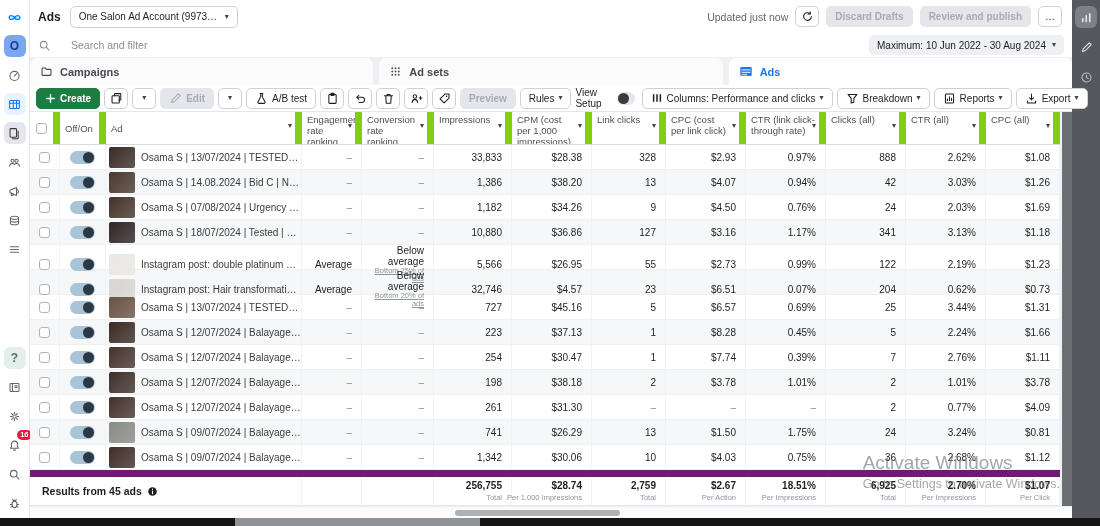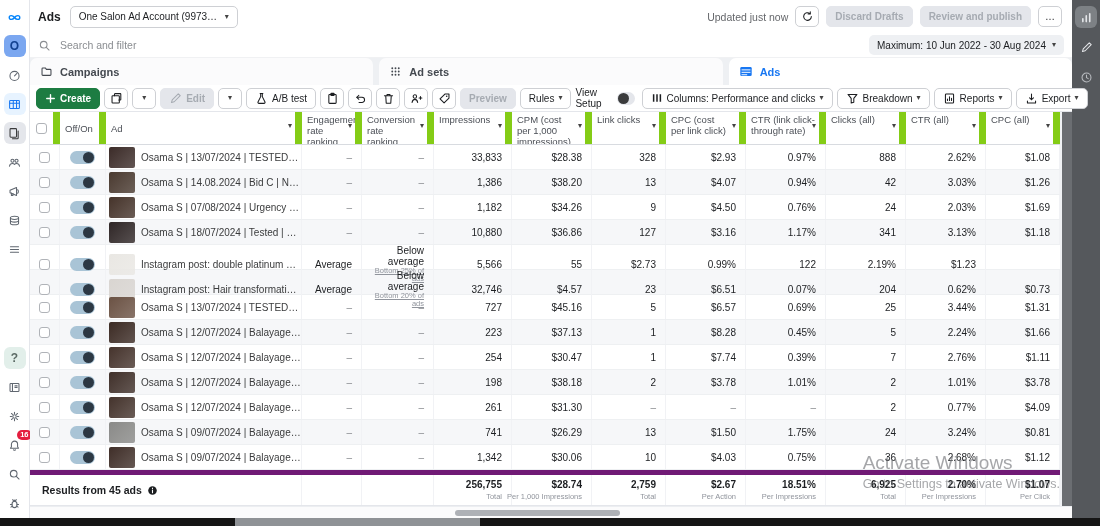--- a/index.html
+++ b/index.html
@@ -24,21 +24,21 @@
   .account-pill .nm{white-space:nowrap;overflow:hidden;text-overflow:ellipsis;max-width:140px;}
   .caret{font-size:8px;color:#444;line-height:1;}
   .top-right{margin-left:auto;display:flex;align-items:center;gap:7px;}
   .updated{font-size:10.5px;color:#65676b;white-space:nowrap;}
   .btn{height:21px;border:1px solid #ced0d4;border-radius:5px;background:#fff;font-size:10px;display:inline-flex;align-items:center;gap:4px;padding:0 8px;color:#1c1e21;white-space:nowrap;cursor:pointer;font-family:inherit;}
   .btn.icononly{width:24px;padding:0;justify-content:center;}
   .btn.primary{background:#1d7c42;border-color:#1d7c42;color:#fff;font-weight:bold;}
   .btn.disabled{background:#e4e6eb;border-color:#e4e6eb;color:#a6abb2;font-weight:bold;cursor:default;}
   
   .searchrow{height:25px;background:#fff;display:flex;align-items:center;padding:0 8px;gap:8px;flex:none;border-bottom:1px solid #f0f1f3;}
-  .search-wrap{flex:1;display:flex;align-items:center;gap:7px;color:#8a8d91;}
+  .search-wrap{flex:1;display:flex;align-items:center;gap:18px;color:#8a8d91;}
   .search-wrap input{border:0;outline:0;font-size:10.5px;flex:1;color:#1c1e21;background:transparent;font-family:inherit;}
   .search-wrap input::placeholder{color:#8a8d91;}
   .date-pill{display:flex;align-items:center;gap:6px;background:#eef0f3;border-radius:5px;height:20px;padding:0 8px;font-size:10px;color:#1c1e21;white-space:nowrap;cursor:pointer;}
   
   .tabsrow{height:27px;background:#eef0f3;display:flex;gap:6px;flex:none;align-items:stretch;}
   .tab{flex:1;background:#fbfbfc;border-radius:7px 7px 0 0;display:flex;align-items:center;gap:7px;padding:0 10px;font-size:11px;font-weight:bold;color:#444950;cursor:pointer;}
   .tab.active{background:#fff;color:#1877f2;}
   .tab .ic{display:flex;}
   
   .toolbar{height:27px;background:#fff;display:flex;align-items:center;gap:4px;padding:0 6px;flex:none;border-bottom:1px solid #e4e6eb;}
@@ -61,21 +61,21 @@
   .td.center{justify-content:center;}
   .td.num{justify-content:flex-end;padding-right:9px;text-align:right;}
   .td .dash{color:#8a8d91;}
   .cellcol{display:flex;flex-direction:column;align-items:flex-end;line-height:1.1;}
   .cellcol .sub{font-size:7.5px;color:#90949c;text-decoration:underline;}
   .toggle{width:25px;height:13px;border-radius:8px;background:#a9c4d6;position:relative;display:inline-block;cursor:pointer;}
   .toggle .knob{position:absolute;right:1px;top:1px;width:11px;height:11px;border-radius:50%;background:#2c3844;}
   .ad-cell{gap:6px;padding-left:3px;}
   .thumb{width:26px;height:21px;border-radius:2px;flex:none;}
   .ad-name{font-size:10px;color:#3a3b3c;white-space:nowrap;overflow:hidden;text-overflow:ellipsis;cursor:pointer;}
-  .tfoot{display:grid;grid-template-columns:var(--cols);height:36px;background:#fff;border-top:5px solid #701a75;border-bottom:1px solid #e4e6eb;}
+  .tfoot{display:grid;grid-template-columns:var(--cols);height:36px;background:#fff;border-top:7px solid #701a75;border-bottom:1px solid #e4e6eb;}
   .tf{border-right:1px solid #f1f2f5;display:flex;flex-direction:column;align-items:flex-end;justify-content:center;padding-right:9px;line-height:1.25;}
   .tf .v{font-size:10px;font-weight:bold;color:#1c1e21;}
   .tf .sub{font-size:7.5px;color:#90949c;white-space:nowrap;}
   .results{grid-column:1/4;display:flex;align-items:center;gap:5px;padding-left:12px;font-size:10.5px;font-weight:bold;border-right:1px solid #f1f2f5;}
   
   .hscroll{height:12px;background:#fbfbfc;position:relative;flex:none;border-top:1px solid #eceef1;}
   .hthumb{position:absolute;top:3px;left:425px;width:165px;height:6px;border-radius:3px;background:#aeb1b6;cursor:pointer;}
   .vthumb{position:absolute;top:112px;right:28px;width:10px;height:394px;background:#6b6e72;cursor:pointer;}
   
   .right-rail{width:28px;background:#55585c;display:flex;flex-direction:column;align-items:center;padding-top:6px;gap:8px;flex:none;}
@@ -673,20 +673,23 @@
               <span class="v">Average</span>
             </div>
             <div class="td num">
               <span class="cellcol">
                 <span class="v">Below average</span>
                 <span class="sub">Bottom 25% of ads</span>
               </span>
             </div>
             <div class="td num">
               <span class="v">5,566</span>
+            </div>
+            <div class="td num">
+              <span class="v">$26.95</span>
             </div>
             <div class="td num">
               <span class="v">55</span>
             </div>
             <div class="td num">
               <span class="v">$2.73</span>
             </div>
             <div class="td num">
               <span class="v">0.99%</span>
             </div>

